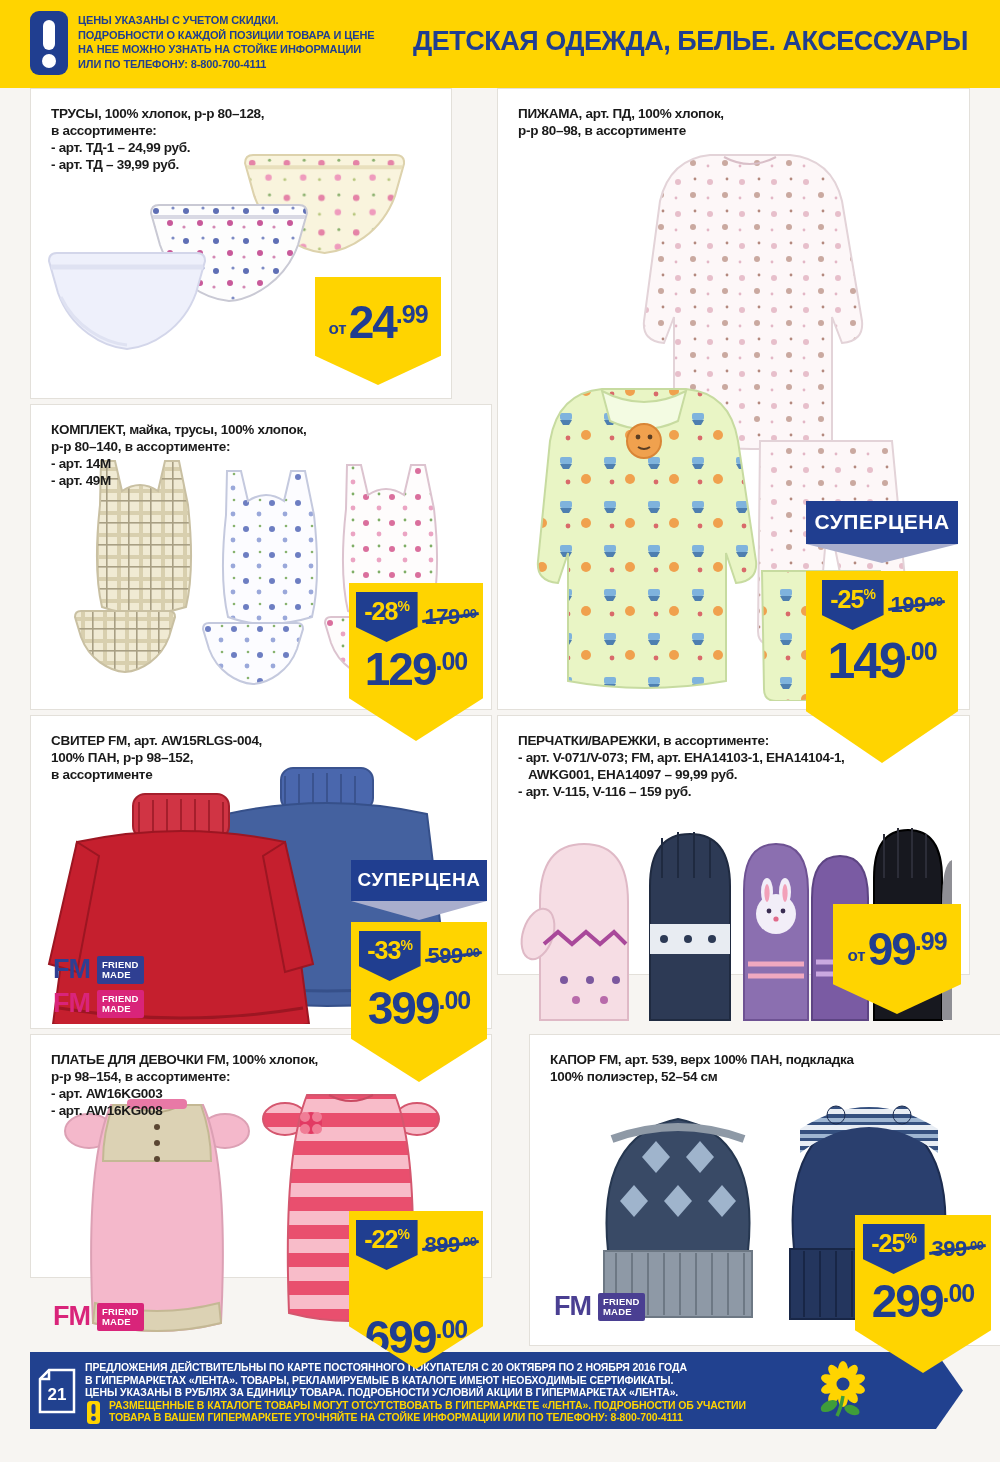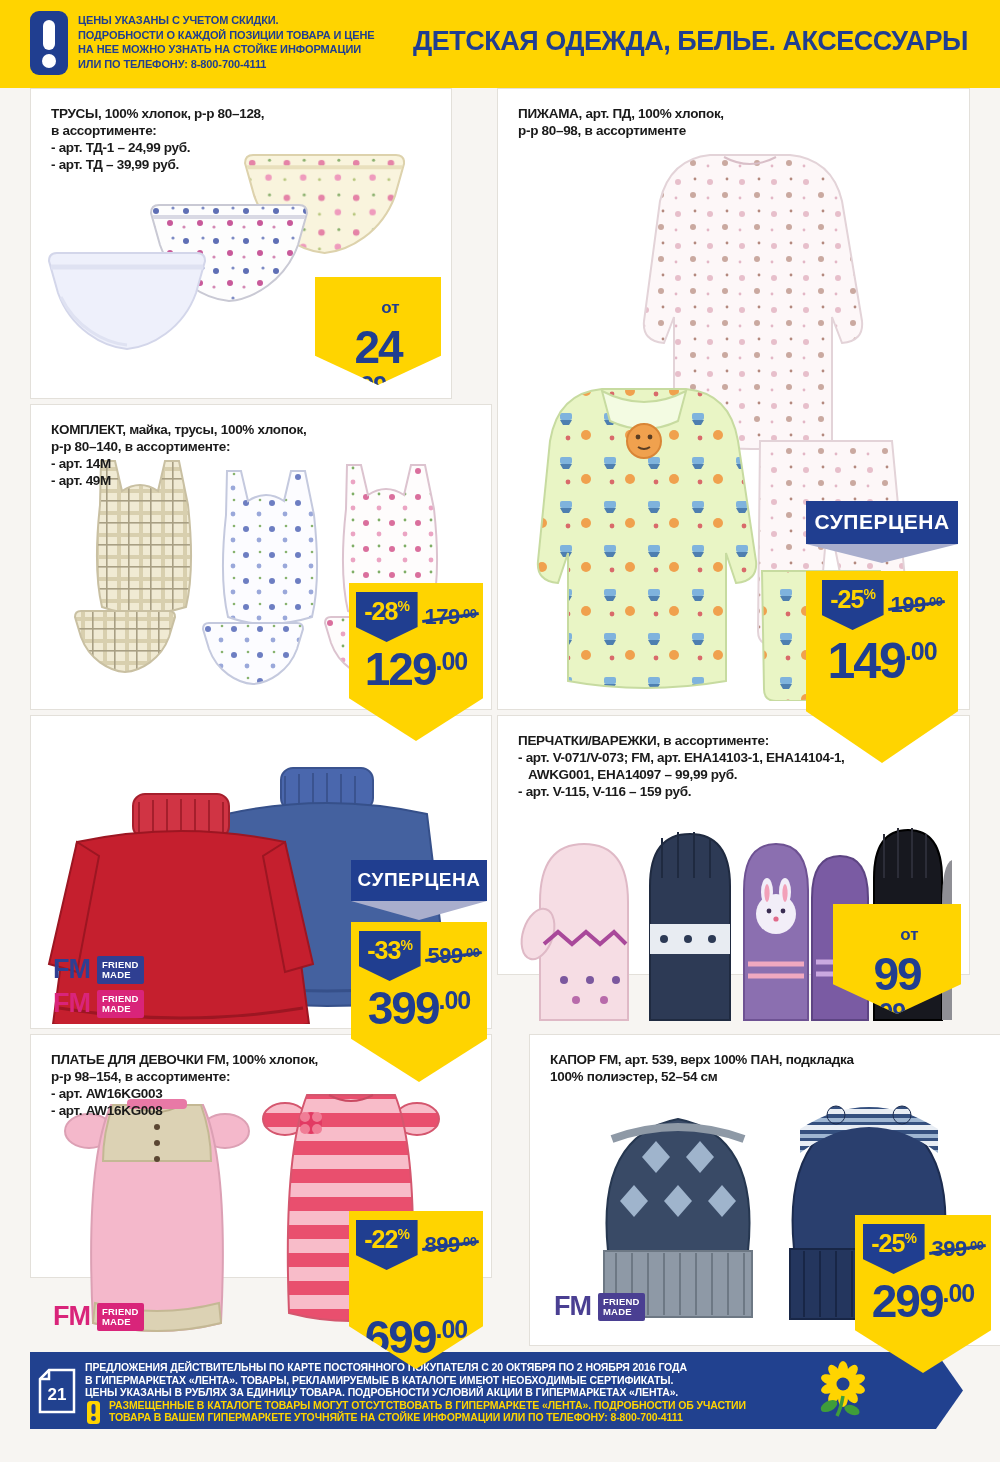--- a/index.html
+++ b/index.html
@@ -45,21 +45,21 @@
   }
   .disc .pct{font-size:14px;line-height:28px;}
   .old{position:relative;color:var(--blue);font-weight:700;font-size:22px;letter-spacing:-0.5px;white-space:nowrap;}
   .old .odec{font-size:13px;position:relative;top:-6px;}
   .old::after{content:"";position:absolute;left:-5%;right:-5%;top:48%;height:3px;background:var(--blue);transform:rotate(-8deg);}
   .p-row2{display:flex;align-items:flex-start;line-height:1;margin-top:1px;}
   .p-row2 .from{align-self:flex-end;font-size:17px;font-weight:700;color:var(--blue);margin:0 2px 8px 0;}
   .p-row2 .int{font-size:50px;font-weight:700;color:var(--blue);letter-spacing:-2px;}
   .p-row2 .dec{font-size:25px;font-weight:700;color:var(--blue);margin-top:3px;letter-spacing:-1px;}
   .pennant.simple{justify-content:flex-start;}
-  .pennant.simple .p-row2{margin-top:22px;flex-direction:column;}
+  .pennant.simple .p-row2{margin-top:22px;}
 
   
   .superribbon{position:absolute;z-index:4;}
   .superribbon .band{background:var(--blue);color:#fff;font-weight:700;font-size:21px;letter-spacing:0.5px;text-align:center;padding:9px 0 10px;}
   .superribbon .fold{height:19px;background:var(--lav);clip-path:polygon(0 0,100% 0,50% 100%);}
 
   
   .fm{display:flex;align-items:center;gap:7px;position:absolute;z-index:3;}
   .fm-txt{font-size:27px;font-weight:700;letter-spacing:-1px;}
   .fm-box{display:flex;flex-direction:column;color:#fff;font-size:9.5px;font-weight:700;line-height:10px;padding:4px 5px;border-radius:2px;letter-spacing:0.2px;}
@@ -256,20 +256,25 @@
         <span class="old"><span>179</span><span class="odec">.00</span></span>
       </div>
       <div class="p-row2" style="margin-top:4px;">
         <span class="int" style="font-size:46px;">129</span>
         <span class="dec">.00</span>
       </div>
     </div>
   </div>
 
   <div class="card" style="left:30px;top:715px;width:462px;height:314px;">
+    <div class="desc">
+      <div>СВИТЕР FM, арт. AW15RLGS-004,</div>
+      <div>100% ПАН, р-р 98–152,</div>
+      <div>в ассортименте</div>
+    </div>
     <svg class="pimg" style="left:10px;top:50px;" width="430" height="258" viewBox="0 0 430 258">
       <g transform="translate(158,2)">
         <rect x="82" y="0" width="92" height="42" rx="12" fill="#4a67ad" stroke="#3a538f" stroke-width="2"></rect>
         <path d="M86 8 v28 M100 6 v32 M114 5 v34 M128 5 v34 M142 6 v32 M156 8 v28" stroke="#3a538f" stroke-width="2"></path>
         <path d="M28 46 Q128 24 228 46 L250 228 Q128 248 6 228 Z" fill="#44619f" stroke="#36508a" stroke-width="2"></path>
         <path d="M10 214 Q128 232 246 214" stroke="#36508a" stroke-width="3" fill="none"></path>
       </g>
       <g transform="translate(6,28)">
         <rect x="86" y="0" width="96" height="44" rx="12" fill="#d03444" stroke="#a51f2c" stroke-width="2"></rect>
         <path d="M92 8 v30 M106 6 v34 M120 5 v36 M134 5 v36 M148 5 v36 M162 6 v34 M176 8 v30" stroke="#a51f2c" stroke-width="2"></path>

